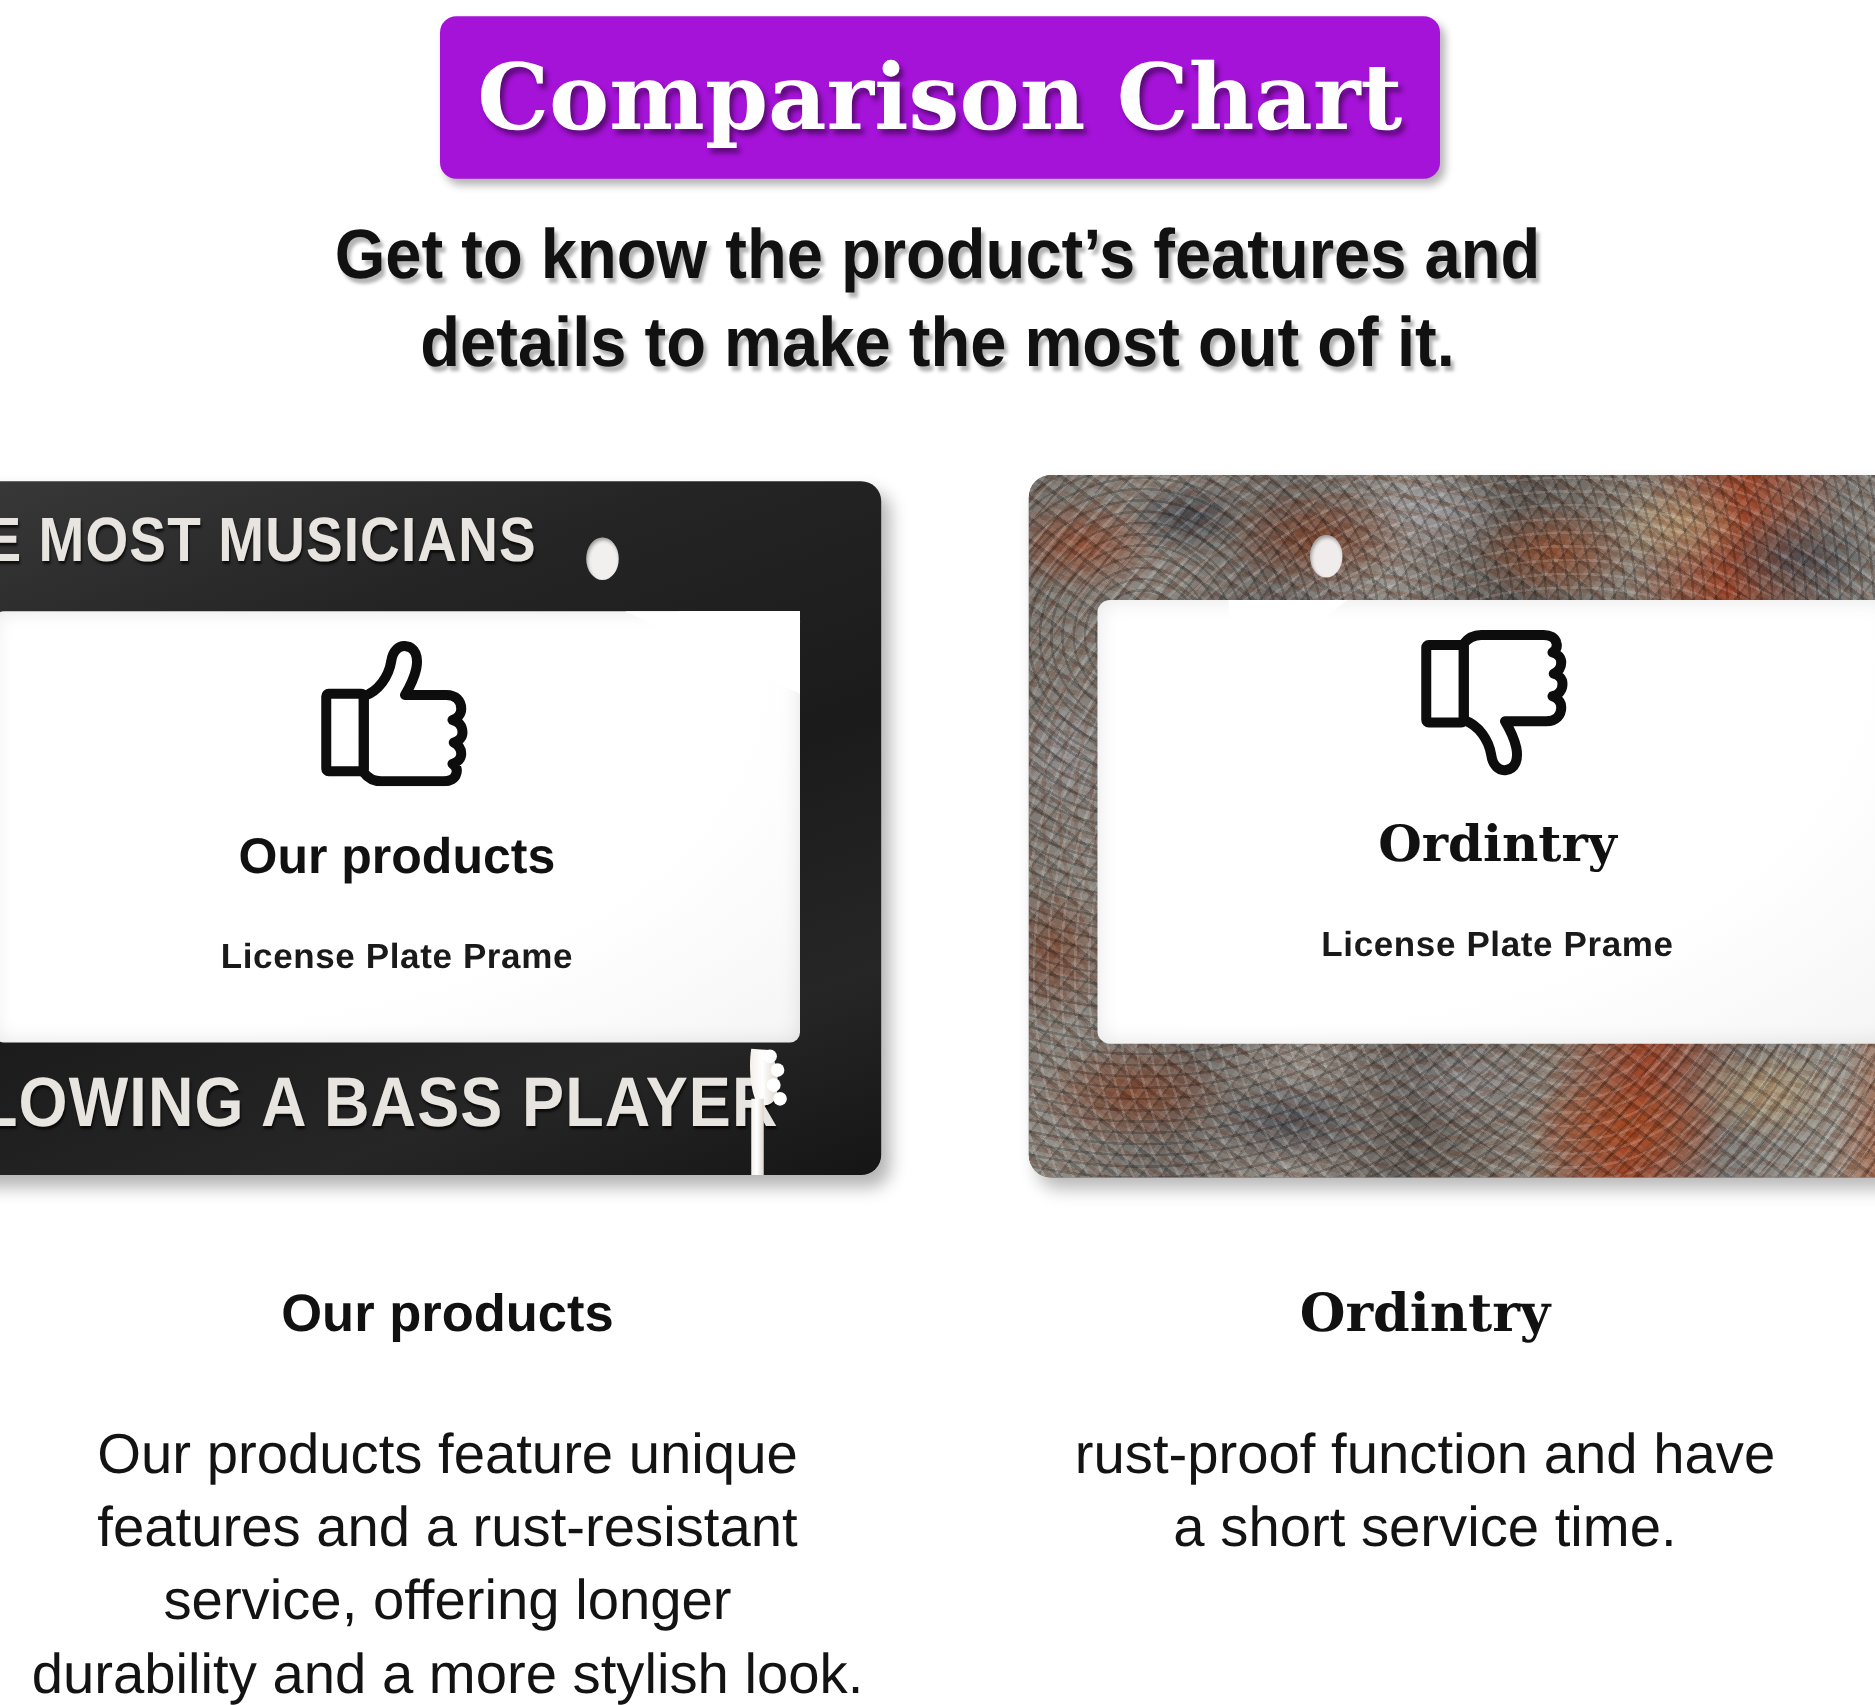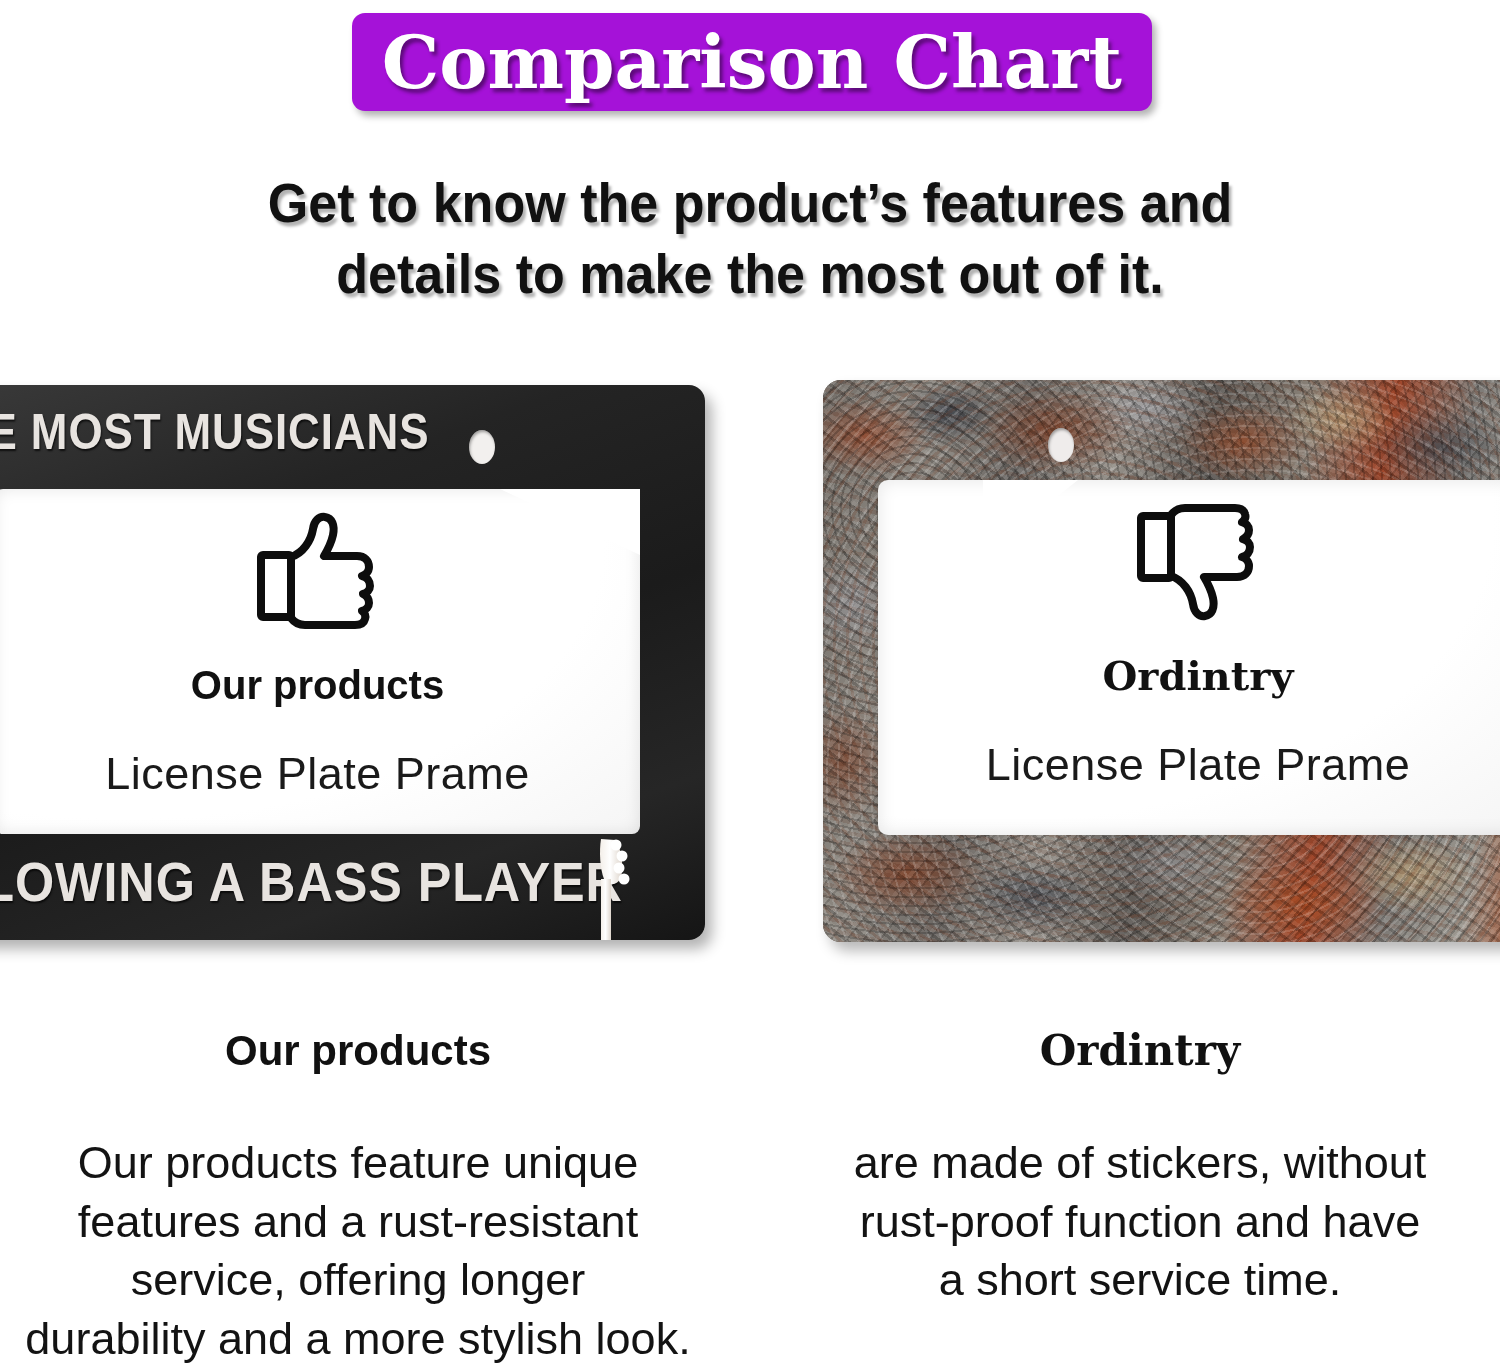--- a/index.html
+++ b/index.html
@@ -15,21 +15,21 @@
     font-family: "Liberation Sans", sans-serif;
     -webkit-font-smoothing: antialiased;
   }
 
   
   #title-banner {
     position: absolute;
     left: 352px;
     top: 13px;
     width: 800px;
-    height: 98px;
+    height: 130px;
     background: #a512d8;
     border-radius: 13px;
     box-shadow: 4px 5px 7px rgba(0,0,0,0.30);
     display: flex;
     align-items: center;
     justify-content: center;
     box-sizing: border-box;
   }
   #title-banner .title-text {
     font-family: "DejaVu Serif", "Liberation Serif", serif;
@@ -200,22 +200,22 @@
     color: #111111;
     white-space: nowrap;
   }
   .plate-title.serif {
     font-family: "DejaVu Serif", "Liberation Serif", serif;
     font-weight: bold;
     font-size: 40px;
   }
   .plate-sub {
     font-family: "Liberation Sans", sans-serif;
-    font-weight: 400;
-    font-size: 45px;
+    font-weight: 700;
+    font-size: 28px;
     line-height: 1;
     color: #1a1a1a;
     letter-spacing: 0.5px;
     white-space: nowrap;
   }
 
   
   .desc-col {
     position: absolute;
     top: 1030px;
@@ -380,17 +380,16 @@
     <span class="line">Our products feature unique</span>
     <span class="line">features and a rust-resistant</span>
     <span class="line">service, offering longer</span>
     <span class="line">durability and a more stylish look.</span>
   </div>
 </div>
 
 <div class="desc-col" id="desc-right">
   <div class="desc-heading serif">Ordintry</div>
   <div class="desc-body">
-    <span class="line">are made of stickers, without</span>
     <span class="line">rust-proof function and have</span>
     <span class="line">a short service time.</span>
   </div>
 </div>
 
 </body></html>

